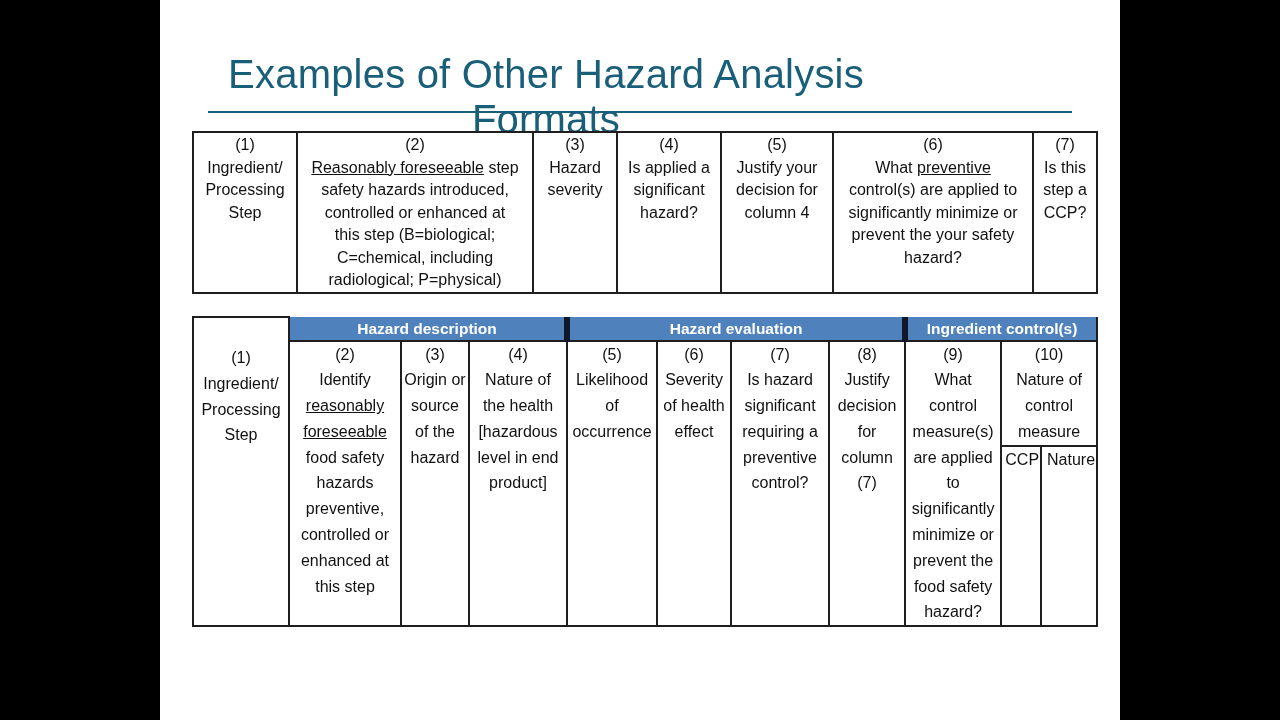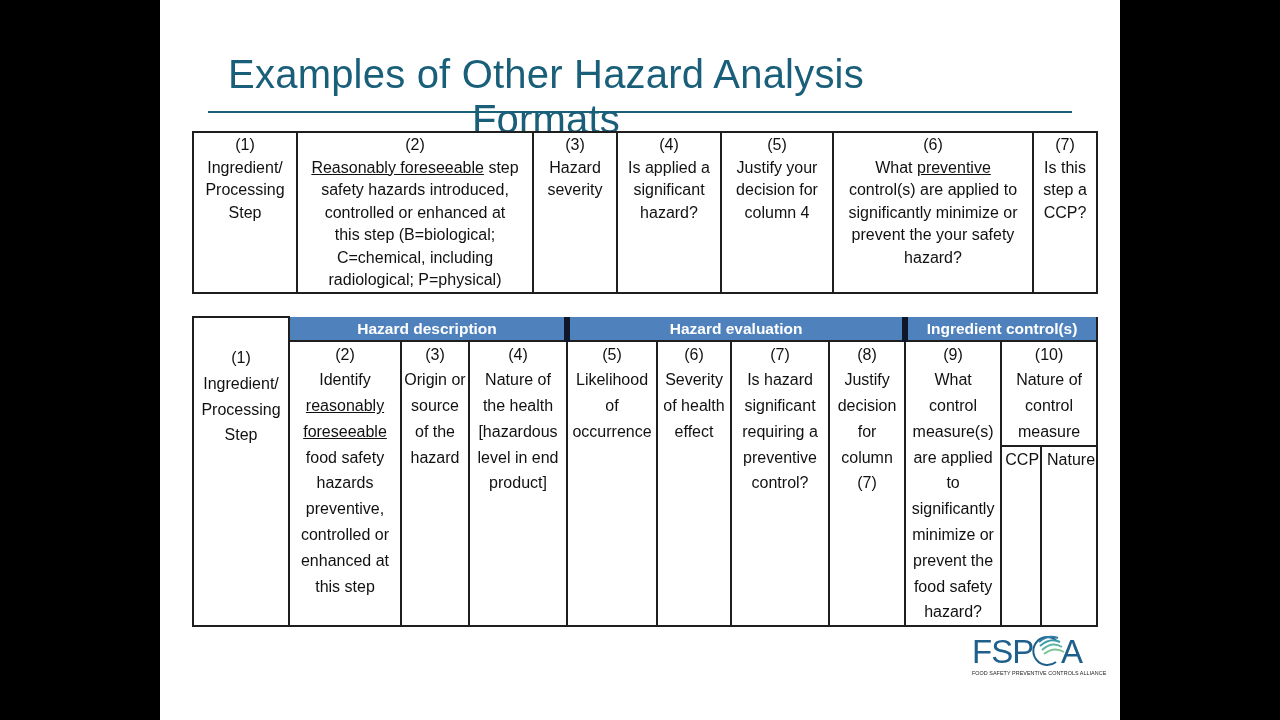--- a/index.html
+++ b/index.html
@@ -202,27 +202,13 @@
         <div>measure</div>
       </td>
     </tr>
     <tr>
       <td class="sub">CCP</td>
       <td class="sub">Nature</td>
     </tr>
   </tbody>
     </table>
 
-  <div class="logo">
-    <svg width="120" height="40" viewBox="0 0 120 40">
-      <text x="0" y="31" font-family="Liberation Sans, sans-serif" font-size="33" fill="#1f5f8b" letter-spacing="-1">FSP</text>
-      <g fill="none" stroke-width="2">
-        <path d="M84 30 A14 14 0 1 1 84 8" stroke="#1f5f8b"></path>
-        <path d="M67 10 Q76 2 86 6" stroke="#2f7fa8"></path>
-        <path d="M68 14 Q78 5 88 10" stroke="#3a9aa8"></path>
-        <path d="M70 18 Q80 9 90 15" stroke="#5db4a0"></path>
-        <path d="M72 22 Q82 14 92 20" stroke="#7cc494"></path>
-      </g>
-      <text x="89" y="31" font-family="Liberation Sans, sans-serif" font-size="33" fill="#1f5f8b">A</text>
-    </svg>
-    <div class="logo-sub">FOOD SAFETY PREVENTIVE CONTROLS ALLIANCE</div>
-  </div>
 </div>
 
 </body></html>

